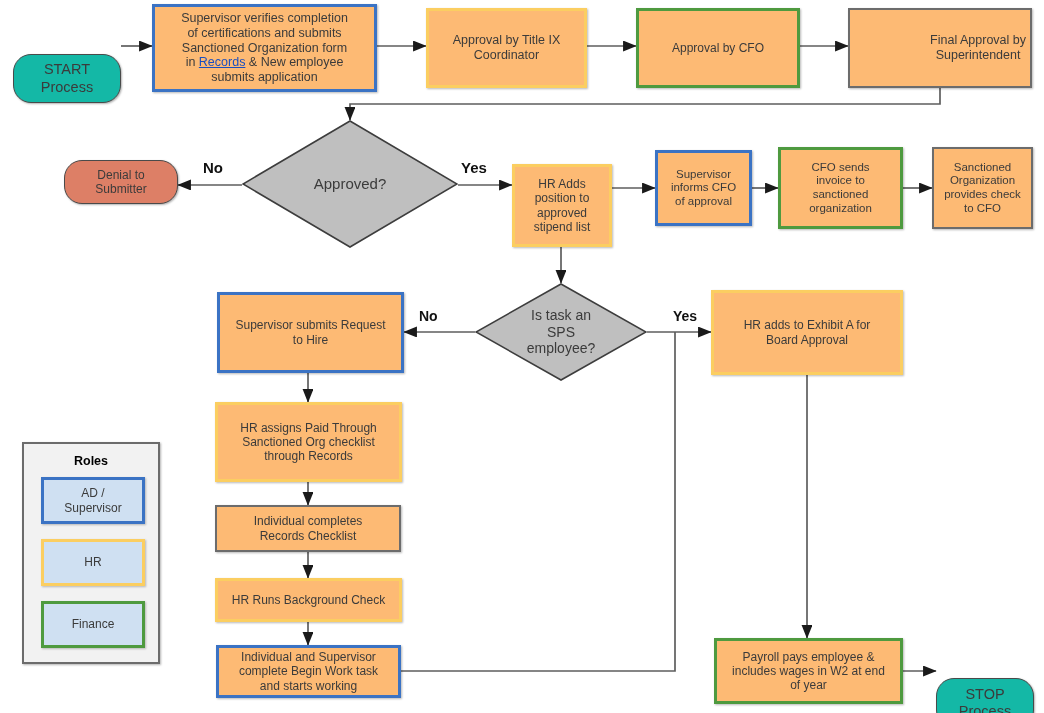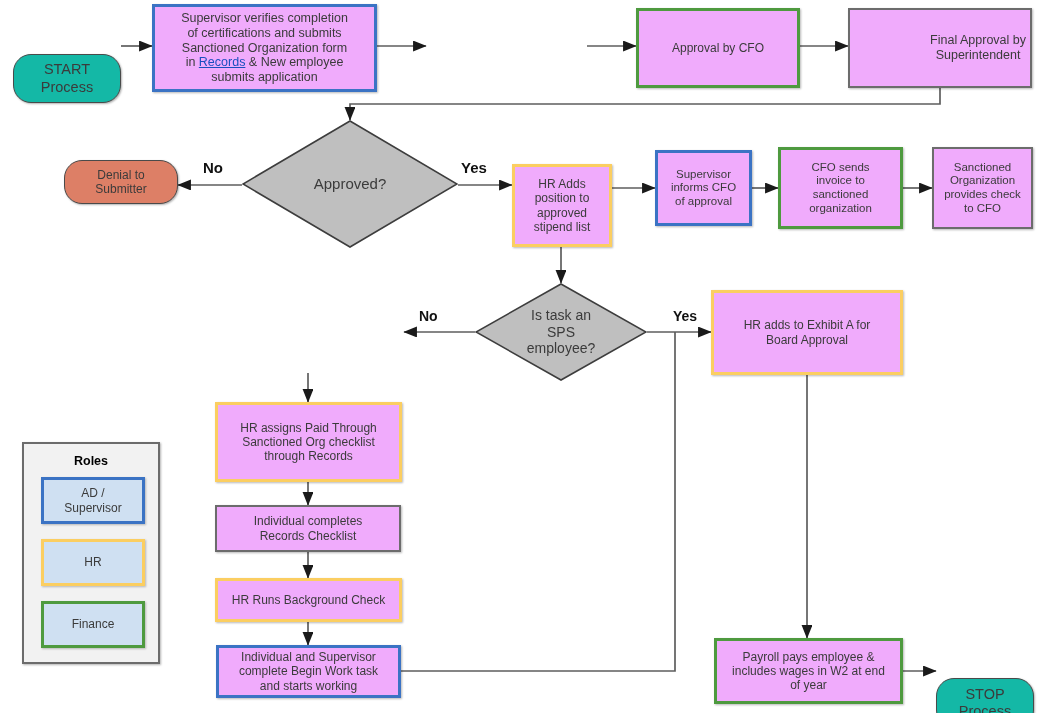--- a/index.html
+++ b/index.html
@@ -35,21 +35,21 @@
     line-height: 1.18;
     z-index: 3;
   }
   .node .txt {
     display: block;
     padding: 0 4px;
     white-space: pre-line;
   }
   
   .box {
-    background: #f0abfc;
+    background: #fdba74;
     border-style: solid;
     box-shadow: 1px 1px 2px rgba(0,0,0,0.28);
   }
   .b-blue   { border-color: #3b73c4; border-width: 3px; }
   .b-yellow { border-color: #fbce61; border-width: 3px; }
   .b-green  { border-color: #4e9a3f; border-width: 3px; }
   .b-gray   { border-color: #6c6c6c; border-width: 2px; }
 
   
   .term {
@@ -179,20 +179,24 @@
   </div>
 
   <div class="node box b-blue" style="left:152px; top:4px; width:225px; height:88px; font-size:12.5px;">
     <span class="txt"><span>Supervisor verifies completion
 of certifications and submits
 Sanctioned Organization form
 in </span><a class="link" href="#">Records</a><span> &amp; New employee
 submits application</span></span>
   </div>
 
+  <div class="node box b-yellow" style="left:426px; top:8px; width:161px; height:80px; font-size:12.5px;">
+    <span class="txt">Approval by Title IX
+Coordinator</span>
+  </div>
 
   <div class="node box b-green" style="left:636px; top:8px; width:164px; height:80px; font-size:12px;">
     <span class="txt">Approval by CFO</span>
   </div>
 
   <div class="node box b-gray" style="left:848px; top:8px; width:184px; height:80px; font-size:12.5px;justify-content:flex-end;">
     <span class="txt">Final Approval by
 Superintendent</span>
   </div>
 
@@ -237,20 +241,24 @@
 
   <div class="node diamond" style="left:475px; top:283px; width:172px; height:98px; font-size:14px;">
     <svg class="dshape" viewBox="0 0 172 98" preserveAspectRatio="none">
       <polygon points="86,1 171,49 86,97 1,49" fill="#bfbfbf" stroke="#3d3d3d" stroke-width="1.6"></polygon>
     </svg>
     <span class="txt">Is task an
 SPS
 employee?</span>
   </div>
 
+  <div class="node box b-blue" style="left:217px; top:292px; width:187px; height:81px; font-size:12px;">
+    <span class="txt">Supervisor submits Request
+to Hire</span>
+  </div>
 
   <div class="node box b-yellow" style="left:711px; top:290px; width:192px; height:85px; font-size:12px;">
     <span class="txt">HR adds to Exhibit A for
 Board Approval</span>
   </div>
 
   <div class="node box b-yellow" style="left:215px; top:402px; width:187px; height:80px; font-size:12px;">
     <span class="txt">HR assigns Paid Through
 Sanctioned Org checklist
 through Records</span>

